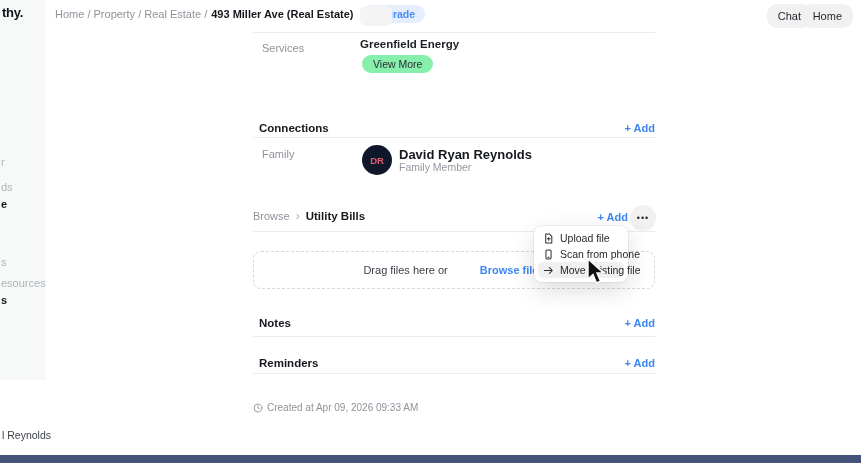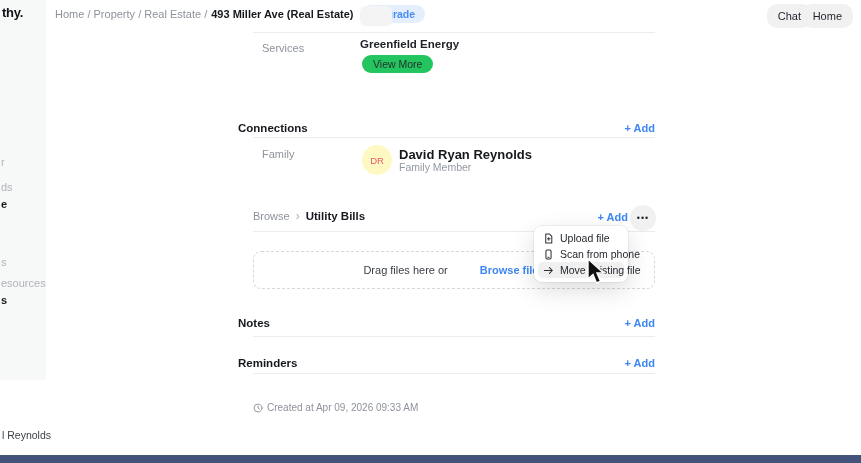--- a/index.html
+++ b/index.html
@@ -24,32 +24,32 @@
   .top-pill { position:absolute; top:4px; height:24px; background:#f1f1f2; border-radius:10px; font-size:11px; color:#1f2329; display:flex; align-items:center; padding:4px 11px; cursor:pointer; }
   .chat-pill { right:49px; }
   .help-pill { right:8px; }
   .ghost-rect { position:absolute; left:360px; top:6px; width:32px; height:20px; background:#f4f4f5; border-radius:6px; }
 
   
   .divider { position:absolute; left:253px; width:402px; height:1px; background:#ececee; }
   .d0{top:32px;} .d1{top:137px;} .d2{top:231px;} .d3{top:336px;} .d4{top:373px;}
 
   .sec-label { position:absolute; left:262px; font-size:11px; color:#8e939b; }
-  .sec-title { position:absolute; left:238px; font-size:11.5px; font-weight:700; color:#15181d; }
+  .sec-title { position:absolute; left:259px; font-size:11.5px; font-weight:700; color:#15181d; }
   .add-link { position:absolute; font-size:11px; font-weight:600; color:#3d87f5; cursor:pointer; white-space:nowrap; }
   .r-edge { right:206px; }
 
   .services-label { top:42px; }
   .services-value { position:absolute; left:360px; top:38px; font-size:11.5px; font-weight:600; color:#1d2127; }
-  .view-more { position:absolute; left:362px; top:55px; background:#22c55e; border-radius:9px; font-size:10.5px; font-weight:500; color:#2a2e33; padding:3px 11px; cursor:pointer; }
+  .view-more { position:absolute; left:362px; top:55px; background:#86efac; border-radius:9px; font-size:10.5px; font-weight:500; color:#2a2e33; padding:3px 11px; cursor:pointer; }
   .show-all { position:absolute; left:253px; top:83px; width:402px; height:17px; background:#f1f1f2; border-radius:9px; display:flex; align-items:center; justify-content:center; font-size:10.5px; font-weight:500; color:#2a2e33; cursor:pointer; }
 
   .connections-title { top:122px; }
   .family-label { top:148px; }
-  .avatar { position:absolute; left:362px; top:145px; width:30px; height:30px; border-radius:50%; background:#fef9c3; color:#e25c6c; font-size:9.5px; font-weight:400; display:flex; align-items:center; justify-content:center; }
+  .avatar { position:absolute; left:362px; top:145px; width:30px; height:30px; border-radius:50%; background:#0f172a; color:#e25c6c; font-size:9.5px; font-weight:700; display:flex; align-items:center; justify-content:center; }
   .member-name { position:absolute; left:399px; top:147px; font-size:13px; font-weight:600; color:#15181d; }
   .member-role { position:absolute; left:399px; top:161px; font-size:10.5px; color:#9399a1; }
 
   .files-row { position:absolute; left:253px; top:210px; display:flex; align-items:center; gap:6px; }
   .files-label { font-size:11px; color:#8e939b; }
   .files-chevron { font-size:12px; color:#b0b4ba; line-height:11px; }
   .files-folder { font-size:11.5px; font-weight:700; color:#15181d; }
   .files-add { right:233px; top:211px; }
   .ellipsis-btn { position:absolute; left:630px; top:205px; width:26px; height:26px; border-radius:50%; background:#f1f1f2; display:flex; align-items:center; justify-content:center; font-size:9px; letter-spacing:1px; color:#1f2329; cursor:pointer; }
 

